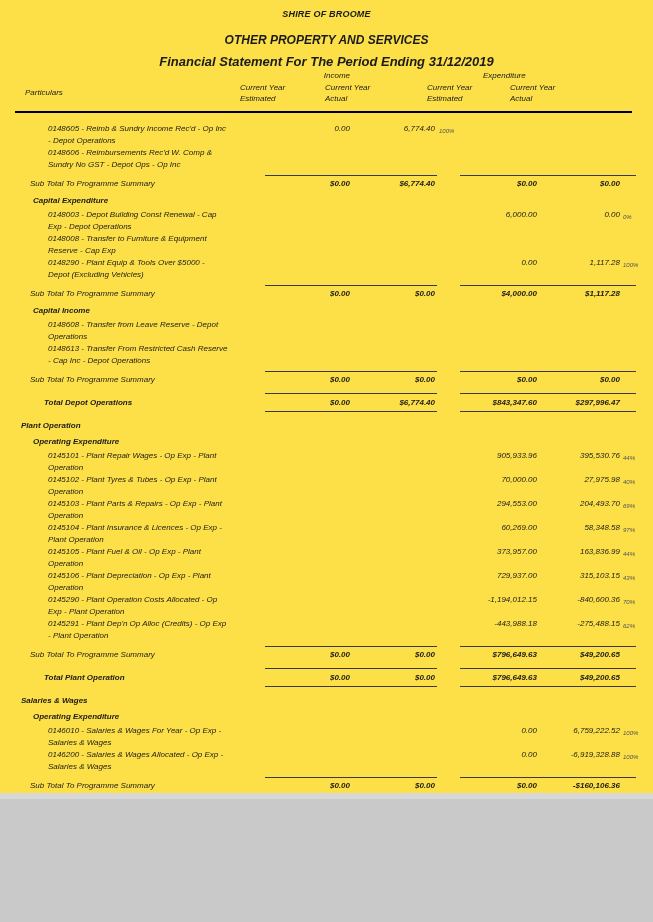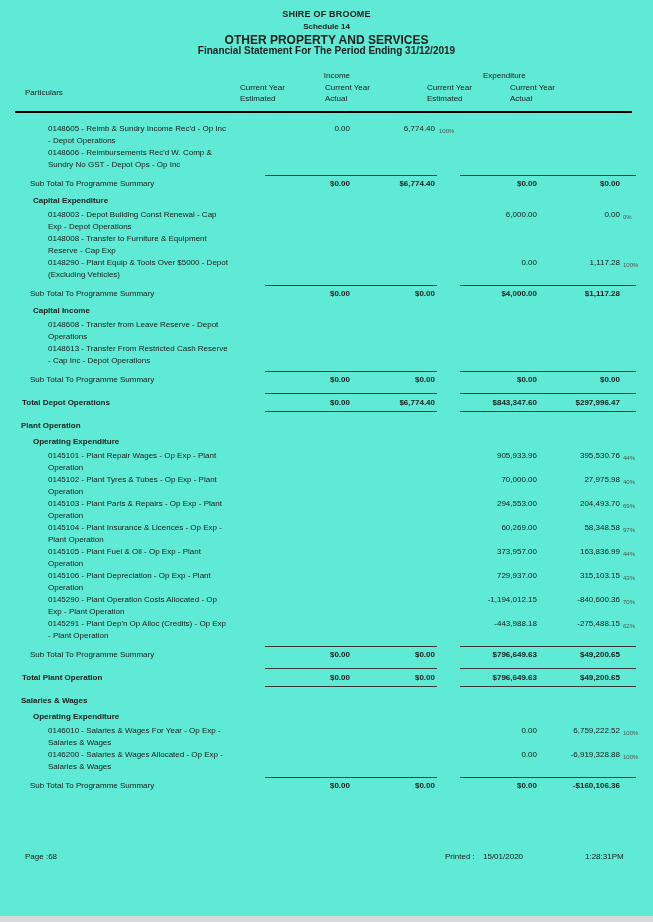--- a/index.html
+++ b/index.html
@@ -1,45 +1,45 @@
 <!DOCTYPE html>
 <html><head>
 <meta charset="utf-8">
 <style>
   html,body{margin:0;padding:0;background:#c9c9c9;}
-  .page{position:relative;width:653px;height:922px;background:#5eead4;
-        font-family:"Liberation Sans", sans-serif;color:#1b1b1b;overflow:hidden;margin:0 auto;}
+  .page{position:relative;width:653px;height:799px;background:#fde047;
+        font-family:"Liberation Sans", sans-serif;color:#1b1b1b;overflow:hidden;margin:0 auto;font-style:italic;}
   
   .doc-header{position:relative;height:118px;}
   .ctr{position:absolute;left:0;width:100%;text-align:center;}
   .org{top:9px;font-size:9px;font-weight:bold;letter-spacing:.2px;}
   .schedule{top:22px;font-size:8px;font-weight:bold;}
   .title{top:33px;font-size:12px;font-weight:bold;}
-  .subtitle{top:45px;font-size:10px;font-weight:bold;}
+  .subtitle{top:54px;font-size:13px;font-weight:bold;}
   .group-label{position:absolute;top:71px;font-size:8px;}
   .group-income{right:303px;}
   .group-exp{left:483px;}
   .h-cell{position:absolute;top:82px;width:110px;text-align:left;font-size:8px;line-height:11px;}
   .h-c1{right:303px}.h-c2{right:218px}.h-c3{right:116px}.h-c4{right:33px}
   .h-particulars{position:absolute;left:25px;top:88px;font-size:8px;}
   .header-rule{position:absolute;left:15px;top:111px;width:617px;height:2px;background:#000;}
   
   .rows{position:relative;padding-top:5px;font-size:8px;line-height:12px;}
   .row{position:relative;}
   .label{white-space:normal;}
   .row-account .label{margin-left:48px;width:180px;}
   .row-section{font-weight:bold;margin-top:4px;margin-bottom:2px;}
   .row-section .label{margin-left:33px;}
   .row-programme{font-weight:bold;margin-top:8px;margin-bottom:4px;}
   .row-programme .label{margin-left:21px;}
   .row-subtotal{margin-top:4px;margin-bottom:5px;padding-top:3px;}
   .row-subtotal .label{margin-left:30px;}
   .row-subtotal .amt{font-weight:bold;top:3px;}
   .row-total{font-weight:bold;margin-top:7px;margin-bottom:6px;padding-top:4px;padding-bottom:3px;}
-  .row-total .label{margin-left:22px;}
+  .row-total .label{margin-left:44px;}
   .row-total .amt{top:4px;}
   .amt{position:absolute;top:0;width:110px;text-align:right;}
   .c1{right:303px}.c2{right:218px}.c3{right:116px}.c4{right:33px}
   .pct{position:absolute;top:2px;width:30px;font-size:6px;color:#555;text-align:left;}
   .p1{left:439px}.p2{left:623px}
   .grule{position:absolute;height:1px;background:#3a3a3a;}
   .gi{left:265px;width:172px}.ge{left:460px;width:176px}
   .rule-top{top:0}.rule-bottom{bottom:0}
   
   .doc-footer{position:absolute;left:0;top:852px;width:100%;font-size:8px;}
@@ -49,21 +49,20 @@
   .footer-printed-time{position:absolute;left:585px;}
   .page-edge{position:absolute;left:0;bottom:0;width:100%;height:6px;background:#d8d8d8;}
 </style>
 </head>
 <body>
 
 <div class="page">
 
   <div class="doc-header">
     <div class="ctr org">SHIRE OF BROOME</div>
-    <div class="ctr schedule">Schedule 14</div>
     <div class="ctr title">OTHER PROPERTY AND SERVICES</div>
     <div class="ctr subtitle">Financial Statement For The Period Ending 31/12/2019</div>
 
     <div class="group-label group-income">Income</div>
     <div class="group-label group-exp">Expenditure</div>
 
     <div class="h-particulars">Particulars</div>
 
     <div class="h-cell h-c1">
       <div>Current Year</div>

